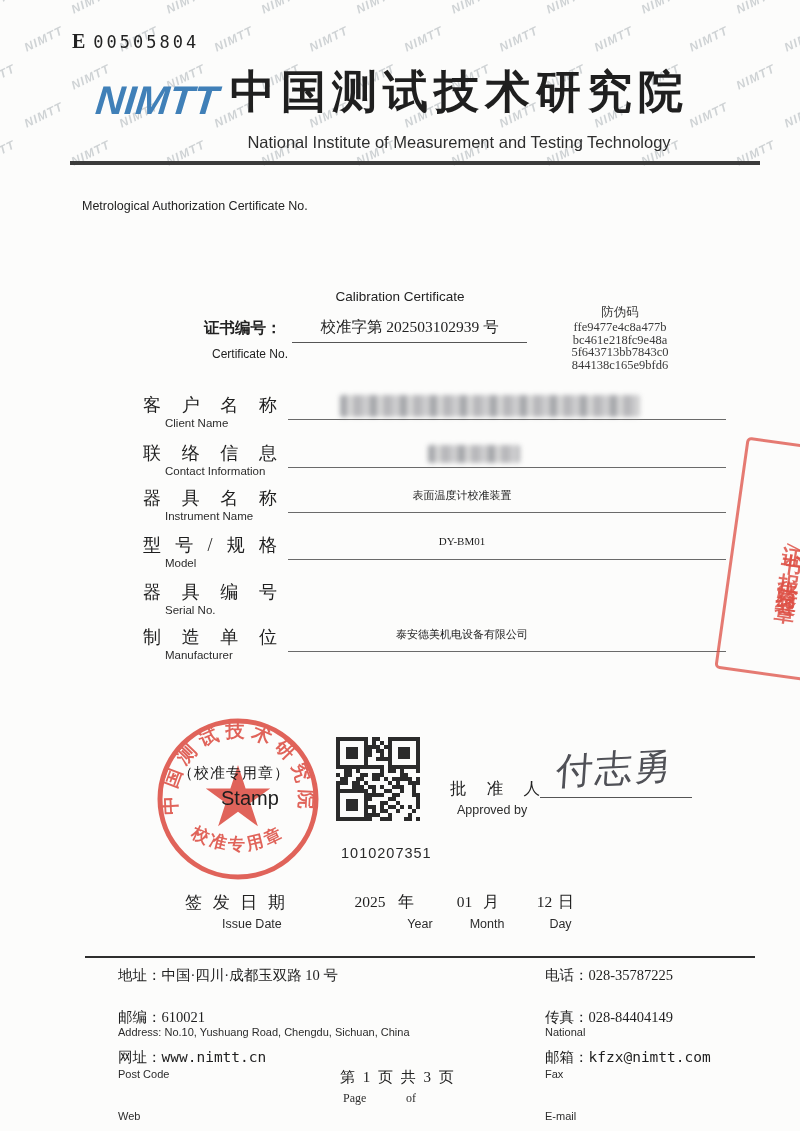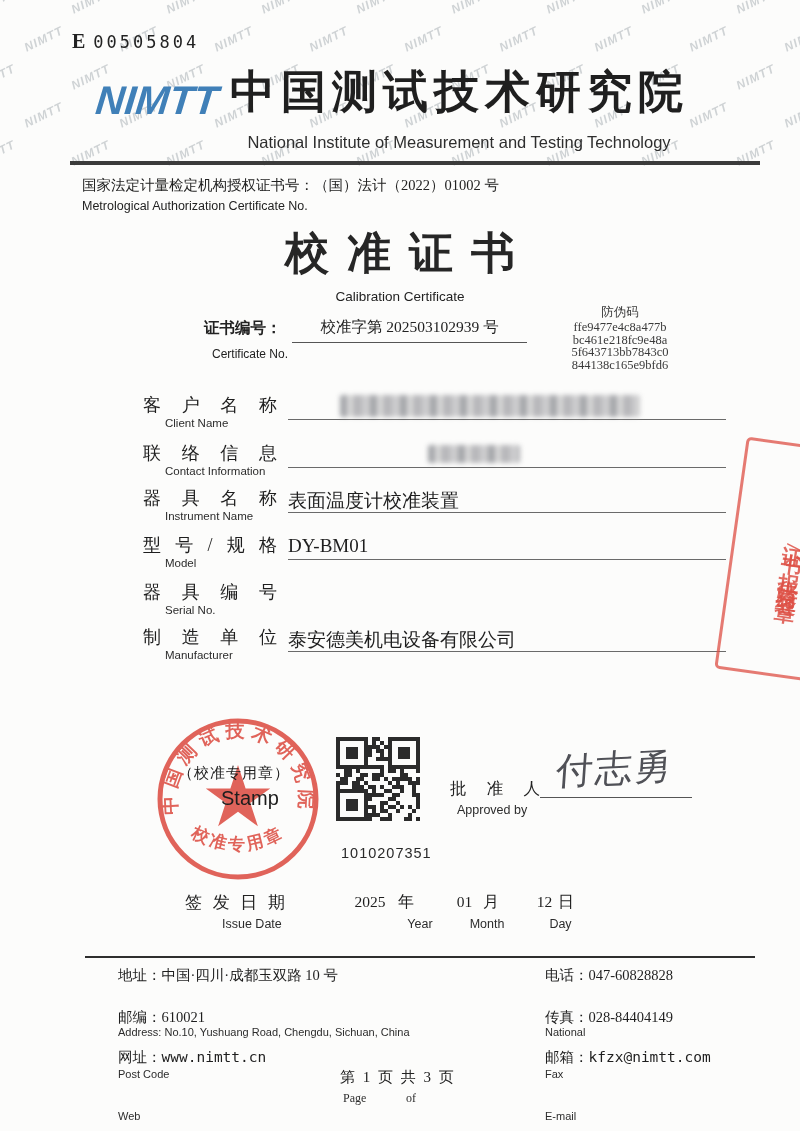--- a/index.html
+++ b/index.html
@@ -45,21 +45,21 @@
   .anti{left:545px;top:306px;width:150px;text-align:center;font-size:12.5px;color:#3a3a3a;line-height:12.8px;}
   .anti .lab{margin-bottom:2px;}
 
   
   .frow{position:absolute;left:0;width:792px;height:46px;}
   .flabel{position:absolute;left:143px;width:134px;font-size:18px;color:#1e1e1e;
     text-align:justify;text-align-last:justify;}
   .fen{position:absolute;left:165px;top:24px;font-size:11.5px;color:#2c2c2c;
     font-family:"Liberation Sans","DejaVu Sans",sans-serif;white-space:nowrap;}
   .fline{position:absolute;left:288px;top:0;width:438px;height:26px;border-bottom:1.3px solid #6a6a6a;}
-  .fval{display:block;width:348px;text-align:left;font-size:19px;color:#1e1e1e;padding-top:2px;}
+  .fval{display:block;width:348px;text-align:center;font-size:11px;color:#1e1e1e;padding-top:2px;}
   .redact{position:absolute;border-radius:2px;opacity:.8;filter:blur(2.5px);
     background:repeating-linear-gradient(90deg,#8f9196 0 7px,#cfcfcf 7px 13px,#a7a7ab 13px 22px,#c2c2c4 22px 30px);}
 
   
   .stamp-svg{left:150px;top:711px;opacity:.88;}
   .stamp-overlay-cn{left:178px;top:764px;font-size:15px;color:#1d1d1d;letter-spacing:1px;}
   .stamp-overlay-en{left:221px;top:787px;font-size:20px;color:#1d1d1d;}
 
   .qr{left:336px;top:737px;}
   .qr-num{left:341px;top:845px;font-size:14.5px;letter-spacing:1px;color:#2a2a2a;}
@@ -149,24 +149,22 @@
     <div class="abs serial">
       <span class="pre">E</span>
       <span class="num">00505804</span>
     </div>
 
     <div class="abs logo">NIMTT</div>
     <div class="abs org-cn">中国测试技术研究院</div>
     <div class="abs org-en sans">National Institute of Measurement and Testing Technology</div>
     <div class="abs hr-thick"></div>
 
-    <div class="abs auth-cn">国家法定计量检定机构授权证书号：（国）法计（2022）01002 号</div>
     <div class="abs auth-en sans">Metrological Authorization Certificate No.</div>
 
-    <div class="abs title-cn">校准证书</div>
     <div class="abs title-en sans">Calibration Certificate</div>
 
     <div class="abs certno-label">证书编号：</div>
     <div class="abs certno-value">校准字第 202503102939 号</div>
     <div class="abs certno-en sans">Certificate No.</div>
 
     <div class="abs anti">
       <div class="lab">防伪码</div>
       <div>ffe9477e4c8a477b</div>
       <div>bc461e218fc9e48a</div>
@@ -408,21 +406,21 @@
 
     <div class="f-cjk" style="left:118px;top:966px">地址：中国·四川·成都玉双路 10 号</div>
     <div class="f-en" style="left:118px;top:990px">Address: No.10, Yushuang Road, Chengdu, Sichuan, China</div>
     <div class="f-cjk" style="left:118px;top:1008px">邮编：610021</div>
     <div class="f-en" style="left:118px;top:1032px">Post Code</div>
     <div class="f-cjk" style="left:118px;top:1048px">
       <span>网址：</span><span class="mono">www.nimtt.cn</span>
     </div>
     <div class="f-en" style="left:118px;top:1074px">Web</div>
 
-    <div class="f-cjk" style="left:545px;top:966px">电话：047-60828828</div>
+    <div class="f-cjk" style="left:545px;top:966px">电话：028-35787225</div>
     <div class="f-en" style="left:545px;top:990px">National</div>
     <div class="f-cjk" style="left:545px;top:1008px">传真：028-84404149</div>
     <div class="f-en" style="left:545px;top:1032px">Fax</div>
     <div class="f-cjk" style="left:545px;top:1048px">
       <span>邮箱：</span><span class="mono">kfzx@nimtt.com</span>
     </div>
     <div class="f-en" style="left:545px;top:1074px">E-mail</div>
 
     <div class="abs pg-cn">第 1 页 共 3 页</div>
     <div class="abs pg-en1">Page</div>

